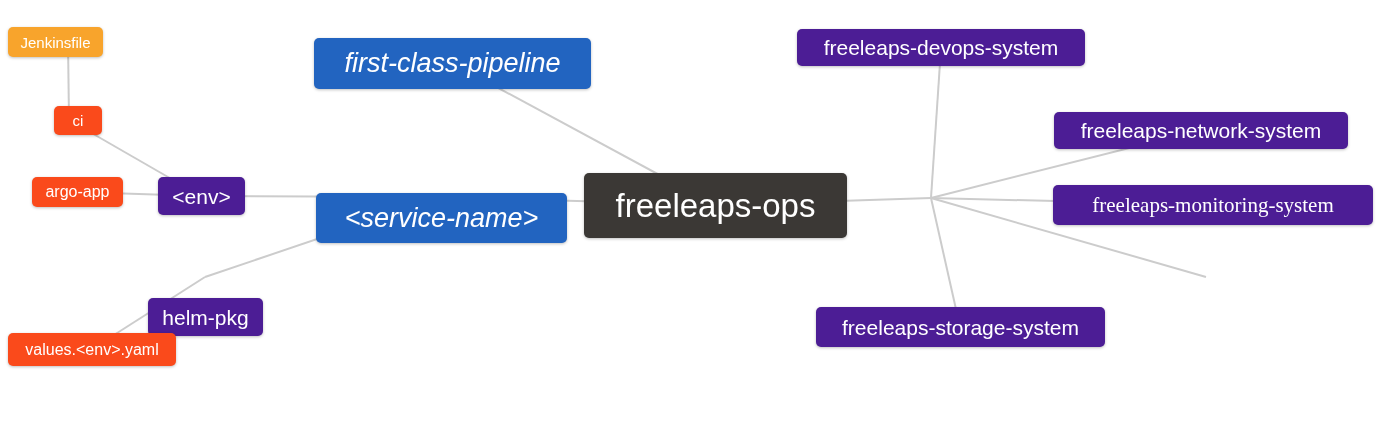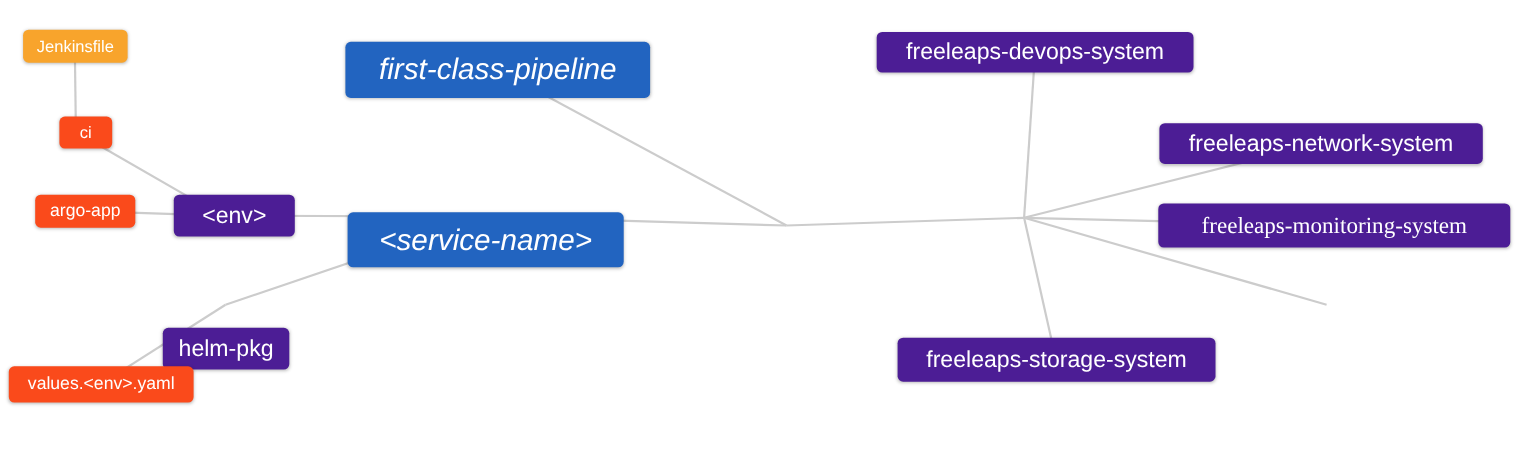--- a/index.html
+++ b/index.html
@@ -33,24 +33,24 @@
     cursor: pointer;
     line-height: 1;
   }
   .node.blue   { background: #2264c0; font-style: italic; }
   .node.green  { background: #4c1d95; }
   .node.red    { background: #fa4a1b; }
   .node.orange { background: #f8a42c; }
   .node.dark   { background: #3b3835; }
 
   
-  #n-jenkinsfile   { left: 21px;   top: 27px;  width: 95px;  height: 30px; font-size: 15px; }
+  #n-jenkinsfile   { left: 8px;   top: 27px;  width: 95px;  height: 30px; font-size: 15px; }
   #n-ci            { left: 54px;   top: 106px; width: 48px;  height: 29px; font-size: 15px; }
   #n-argo-app      { left: 32px;   top: 177px; width: 91px;  height: 30px; font-size: 16px; }
-  #n-env           { left: 158px;  top: 177px; width: 110px;  height: 38px; font-size: 21px; }
+  #n-env           { left: 158px;  top: 177px; width: 87px;  height: 38px; font-size: 21px; }
   #n-helm-pkg      { left: 148px;  top: 258px; width: 115px; height: 38px; font-size: 21px; margin-top: 40px; }
   #n-values        { left: 8px;    top: 333px; width: 168px; height: 33px; font-size: 16px; }
   #n-pipeline      { left: 314px;  top: 38px;  width: 277px; height: 51px; font-size: 27px; }
   #n-service       { left: 316px;  top: 172px; width: 251px; height: 50px; font-size: 27px; margin-top: 21px; }
   #n-ops           { left: 584px;  top: 173px; width: 263px; height: 65px; font-size: 33px; }
   #n-manifests     { left: 852px;  top: 174px; width: 158px; height: 49px; font-size: 27px; }
   #n-devops        { left: 797px;  top: 29px;  width: 288px; height: 37px; font-size: 21px; }
   #n-network       { left: 1054px; top: 112px; width: 294px; height: 37px; font-size: 21px; }
   #n-monitoring    { left: 1053px; top: 185px; width: 320px; height: 40px; font-size: 21px; font-family: Liberation Serif, serif; }
   #n-controls      { left: 1061px; top: 258px; width: 291px; height: 38px; font-size: 21px; }
@@ -79,18 +79,19 @@
   </svg>
 
   <div id="n-jenkinsfile" class="node orange">Jenkinsfile</div>
   <div id="n-ci" class="node red">ci</div>
   <div id="n-argo-app" class="node red">argo-app</div>
   <div id="n-env" class="node green">&lt;env&gt;</div>
   <div id="n-helm-pkg" class="node green">helm-pkg</div>
   <div id="n-values" class="node red">values.&lt;env&gt;.yaml</div>
   <div id="n-pipeline" class="node blue">first-class-pipeline</div>
   <div id="n-service" class="node blue">&lt;service-name&gt;</div>
+  <div id="n-ops" class="node dark">freeleaps-ops</div>
   <div id="n-devops" class="node green">freeleaps-devops-system</div>
   <div id="n-network" class="node green">freeleaps-network-system</div>
   <div id="n-monitoring" class="node green">freeleaps-monitoring-system</div>
   <div id="n-storage" class="node green">freeleaps-storage-system</div>
 
 </div>
 
 </body></html>

